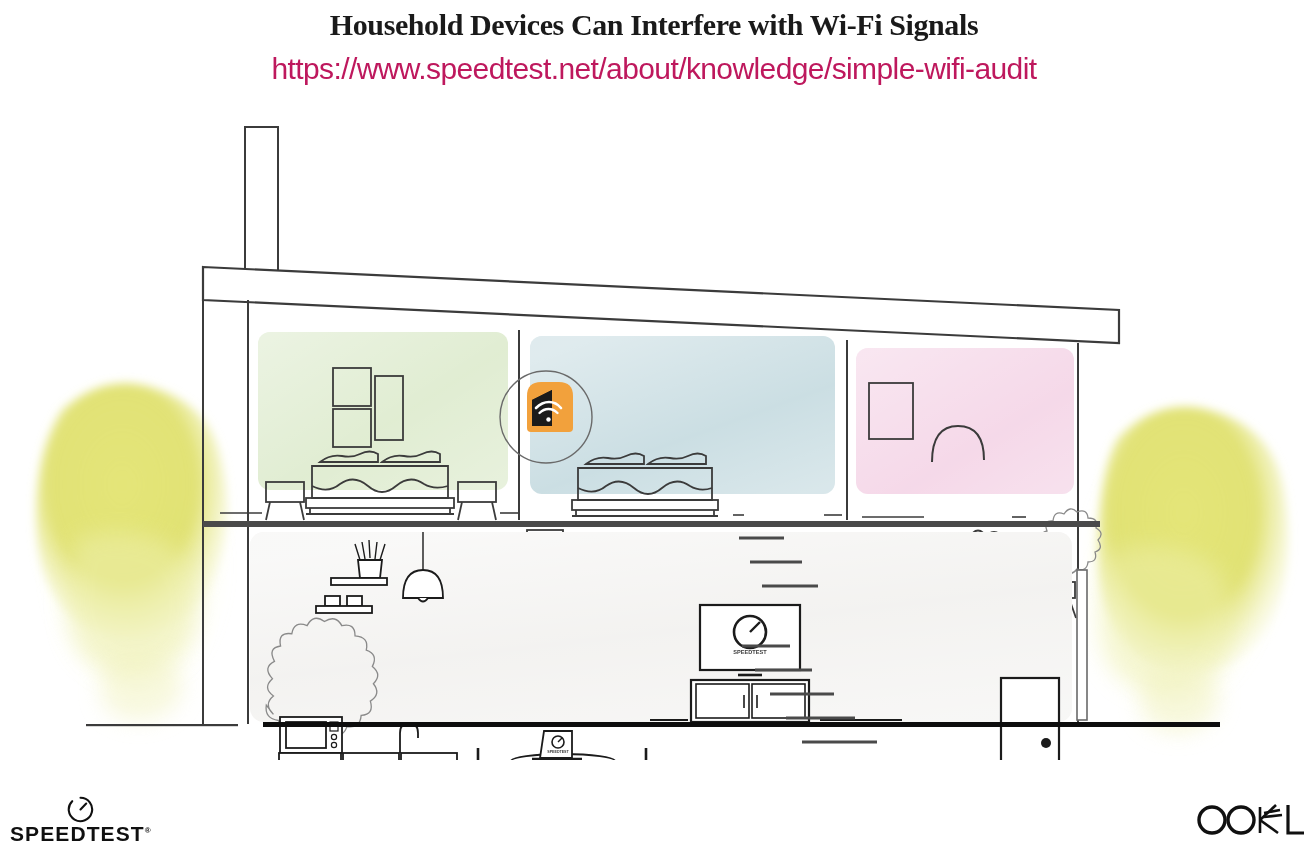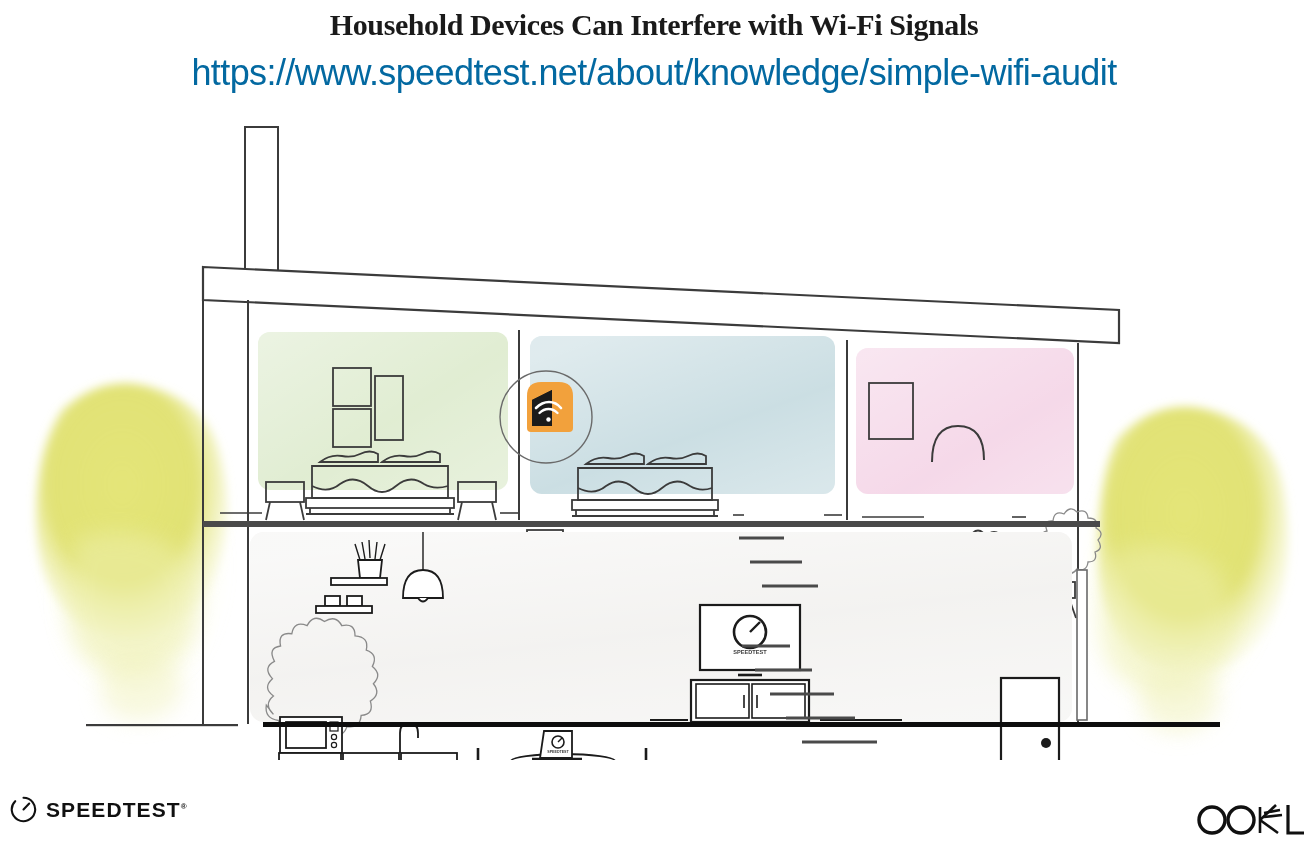--- a/index.html
+++ b/index.html
@@ -5,26 +5,26 @@
   html,body{margin:0;padding:0;background:#ffffff;}
   body{width:1308px;height:861px;font-family:"Liberation Sans",sans-serif;overflow:hidden;position:relative;}
   .stage{position:absolute;inset:0;width:1308px;height:861px;}
   .title{
     position:absolute;top:8px;left:0;width:1308px;text-align:center;
     font-family:Liberation Serif, serif;font-weight:bold;font-size:30px;
     color:#1a1a1a;letter-spacing:-0.4px;white-space:nowrap;
   }
   .subtitle{
     position:absolute;top:52px;left:0;width:1308px;text-align:center;
-    font-family:"Liberation Sans",sans-serif;font-weight:300;font-size:36px;
-    color:#0369a1;letter-spacing:-0.6px;white-space:nowrap;
+    font-family:"Liberation Sans",sans-serif;font-weight:300;font-size:30px;
+    color:#be185d;letter-spacing:-0.6px;white-space:nowrap;
   }
   .illus{position:absolute;top:100px;left:0;width:1308px;height:660px;}
   .footer{position:absolute;left:0;top:780px;width:1308px;height:81px;}
-  .brand-speedtest{position:absolute;left:10px;top:16px;display:flex;align-items:center;gap:9px;}
+  .brand-speedtest{position:absolute;left:10px;top:16px;display:flex;align-items:center;flex-direction:column;}
   .brand-speedtest .wordmark{
     font-family:"Liberation Sans",sans-serif;font-weight:bold;font-size:21px;
     letter-spacing:1.1px;color:#101010;line-height:1;
   }
   .brand-speedtest .reg{font-size:8px;vertical-align:super;font-weight:bold;}
   .brand-ookla{position:absolute;right:0px;top:18px;overflow:hidden;width:118px;height:44px;}
   svg{display:block;}
 </style>
 </head>
 <body>

